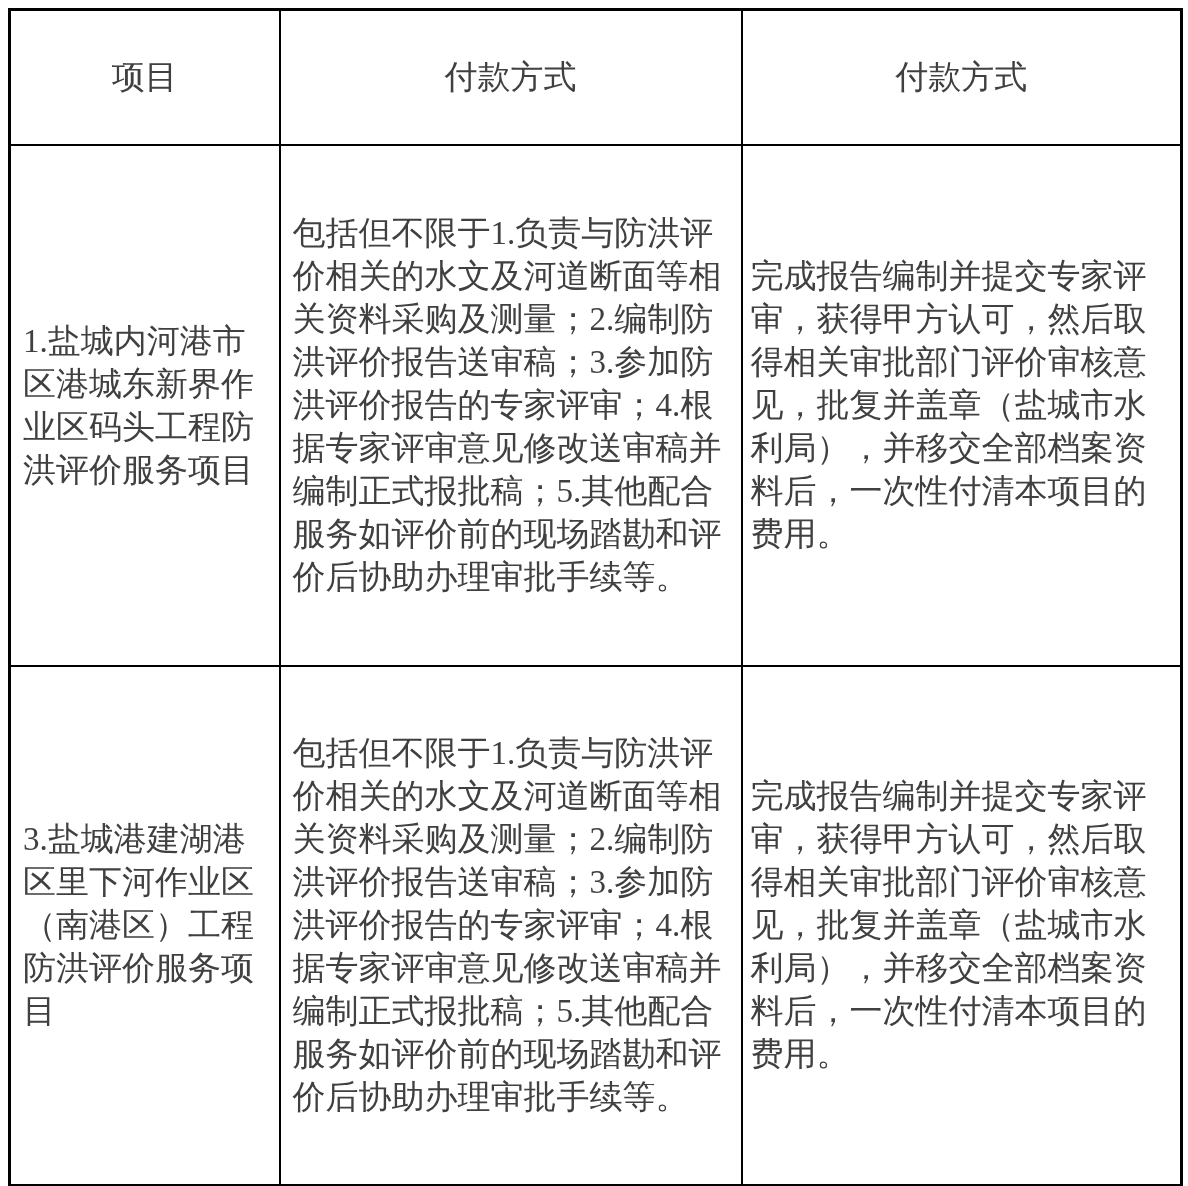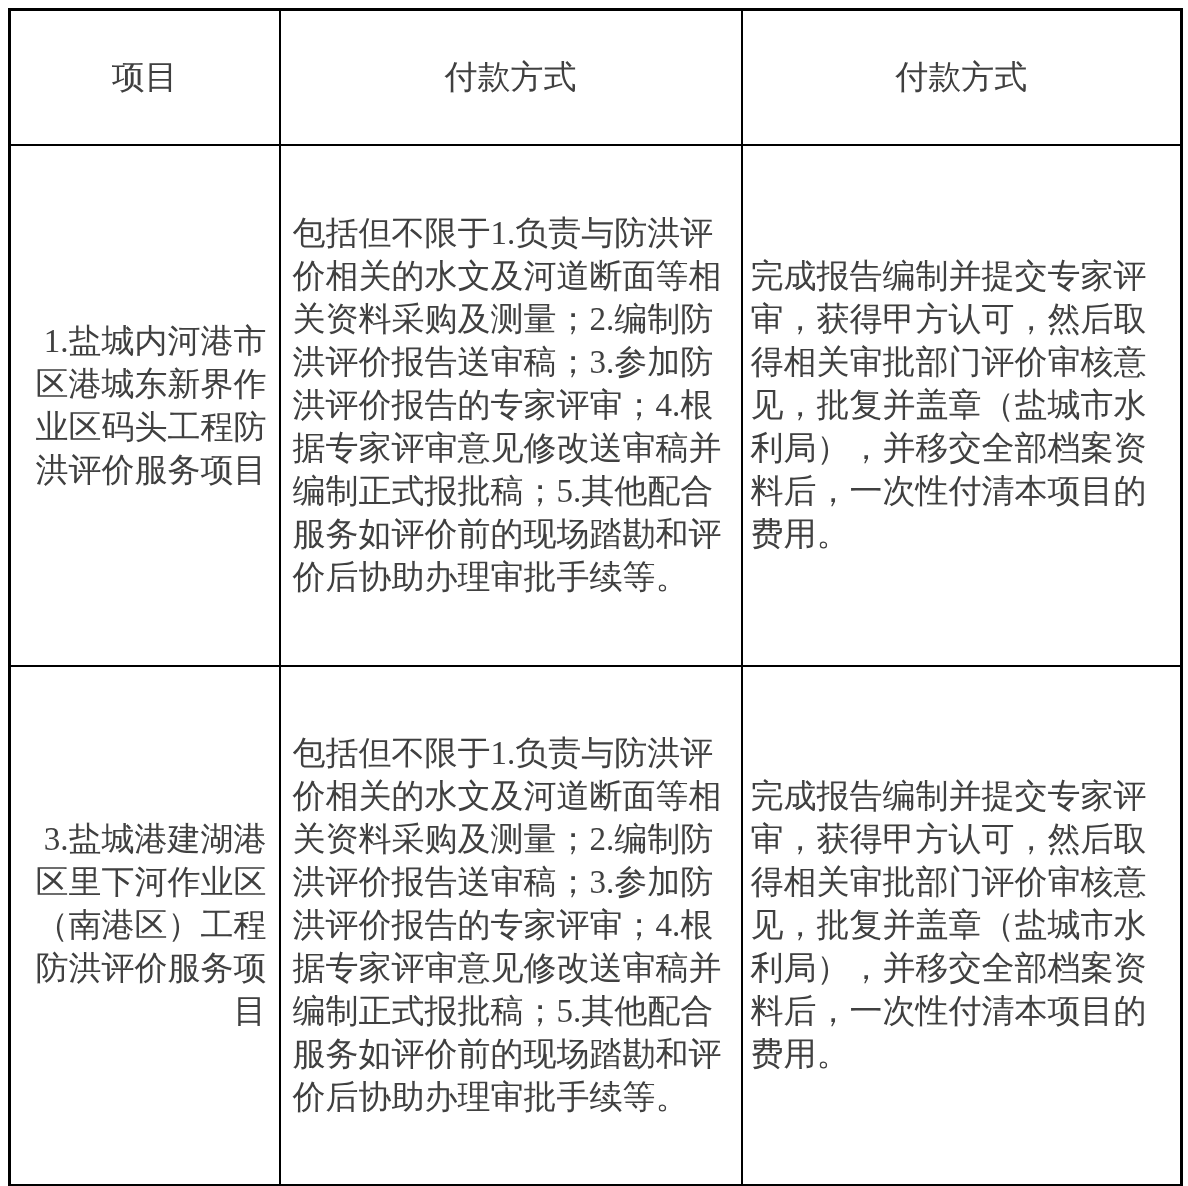--- a/index.html
+++ b/index.html
@@ -35,21 +35,21 @@
     line-break: strict;
     word-break: normal;
     overflow: hidden;
   }
   col.c1 { width: 270px; }
   col.c2 { width: 462px; }
   col.c3 { width: 440px; }
   tr.hdr th { height: 133px; text-align: center; padding: 0 6px; }
   tr.row1 td { height: 519px; }
   tr.row2 td { height: 517px; }
-  td.proj { text-align: right; padding: 0 12px; }
+  td.proj { text-align: left; padding: 0 12px; }
   td.serv { text-align: left;   padding: 0 6px 0 12px; border-radius: 26px; }
   td.pay  { text-align: left;   padding: 0 9px 0 8px; }
 </style>
 </head>
 <body>
 
 <div class="page">
   <table class="svc">
     <colgroup>
       <col class="c1">

